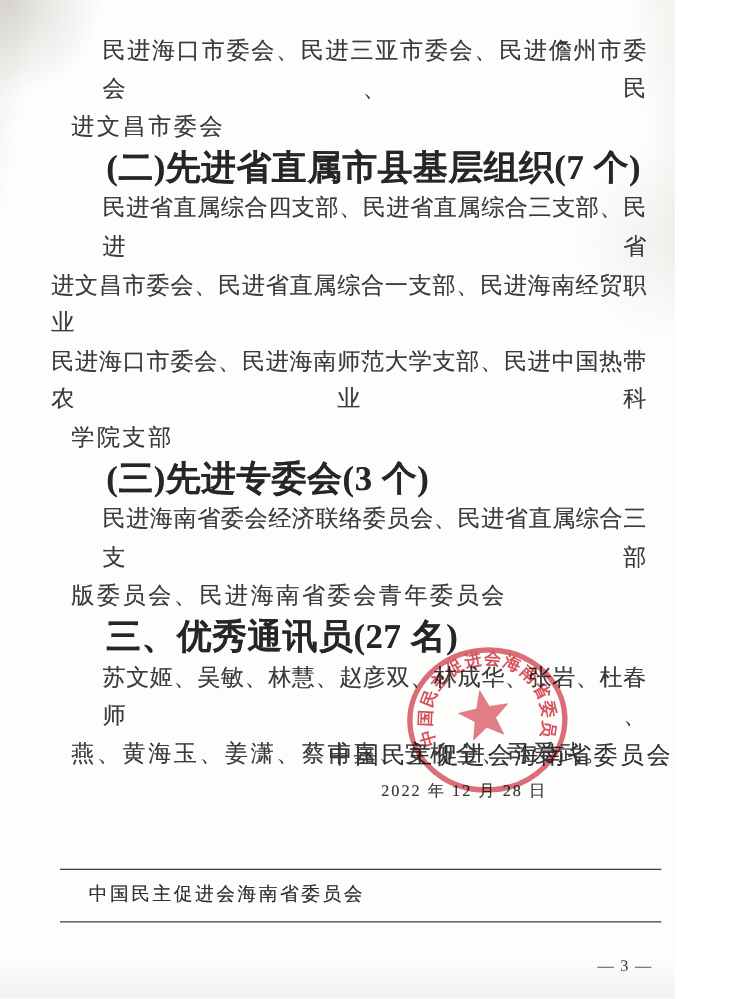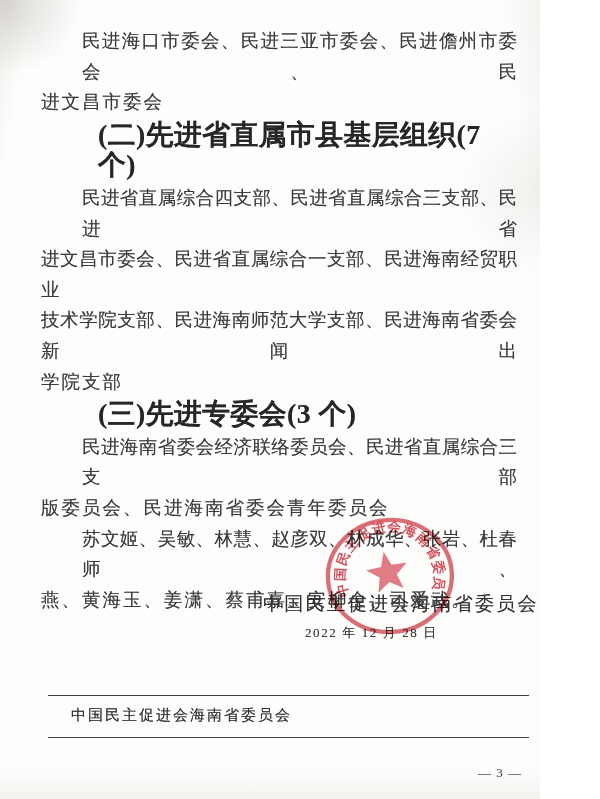--- a/index.html
+++ b/index.html
@@ -17,24 +17,24 @@
     font-family:"Liberation Serif","DejaVu Serif",serif;
   }
   .body-text{
     position:absolute;left:41px;top:26px;width:476px;
     font-size:18.5px;line-height:30.6px;color:#3b3b3b;
     text-shadow:0 0 .4px rgba(70,70,70,.55);
   }
   .line{margin:0;padding:0;}
   .first{padding-left:41px;}
   .just{text-align:justify;text-align-last:justify;text-justify:inter-character;}
-  .end{letter-spacing:2px;}
+  .end{letter-spacing:2px;margin-left:16px;}
   .heading{
     padding-left:41px;font-weight:bold;color:#262626;
-    letter-spacing:.5px;margin:2px 16px;
+    letter-spacing:.5px;margin:2px 3px;
     text-shadow:0 0 .4px rgba(40,40,40,.6);
   }
   .sig-org{
     position:absolute;left:263px;top:591px;
     font-size:19px;letter-spacing:2.2px;color:#323232;
     text-shadow:0 0 .4px rgba(70,70,70,.55);
   }
   .sig-date{
     position:absolute;left:305px;top:624px;
     font-size:13px;letter-spacing:1.6px;color:#3a3a3a;
@@ -75,28 +75,29 @@
 <div class="page">
 
   <div class="body-text">
     <p class="line first just">民进海口市委会、民进三亚市委会、民进儋州市委会、民</p>
     <p class="line end">进文昌市委会</p>
 
     <h2 class="line heading">(二)先进省直属市县基层组织(7 个)</h2>
 
     <p class="line first just">民进省直属综合四支部、民进省直属综合三支部、民进省</p>
     <p class="line just">进文昌市委会、民进省直属综合一支部、民进海南经贸职业</p>
-    <p class="line just">技术学院支部、民进海南师范大学支部、民进海南省委会新闻出</p>
+    <p class="line just">民进海口市委会、民进海南师范大学支部、民进中国热带农业科</p>
     <p class="line end">学院支部</p>
 
     <h2 class="line heading">(三)先进专委会(3 个)</h2>
 
     <p class="line first just">民进海南省委会经济联络委员会、民进省直属综合三支部</p>
     <p class="line end">版委员会、民进海南省委会青年委员会</p>
 
+    <h2 class="line heading">三、优秀通讯员(27 名)</h2>
 
     <p class="line first just">苏文姬、吴敏、林慧、赵彦双、林成华、张岩、杜春师、</p>
     <p class="line end">燕、黄海玉、姜潇、蔡甫嘉、安柳全、司爱武。</p>
   </div>
 
   <div class="sig-org">中国民主促进会海南省委员会</div>
   <div class="sig-date">2022 年 12 月 28 日</div>
 
   <svg class="seal" viewBox="0 0 140 128" xmlns="http://www.w3.org/2000/svg">
     <defs>

